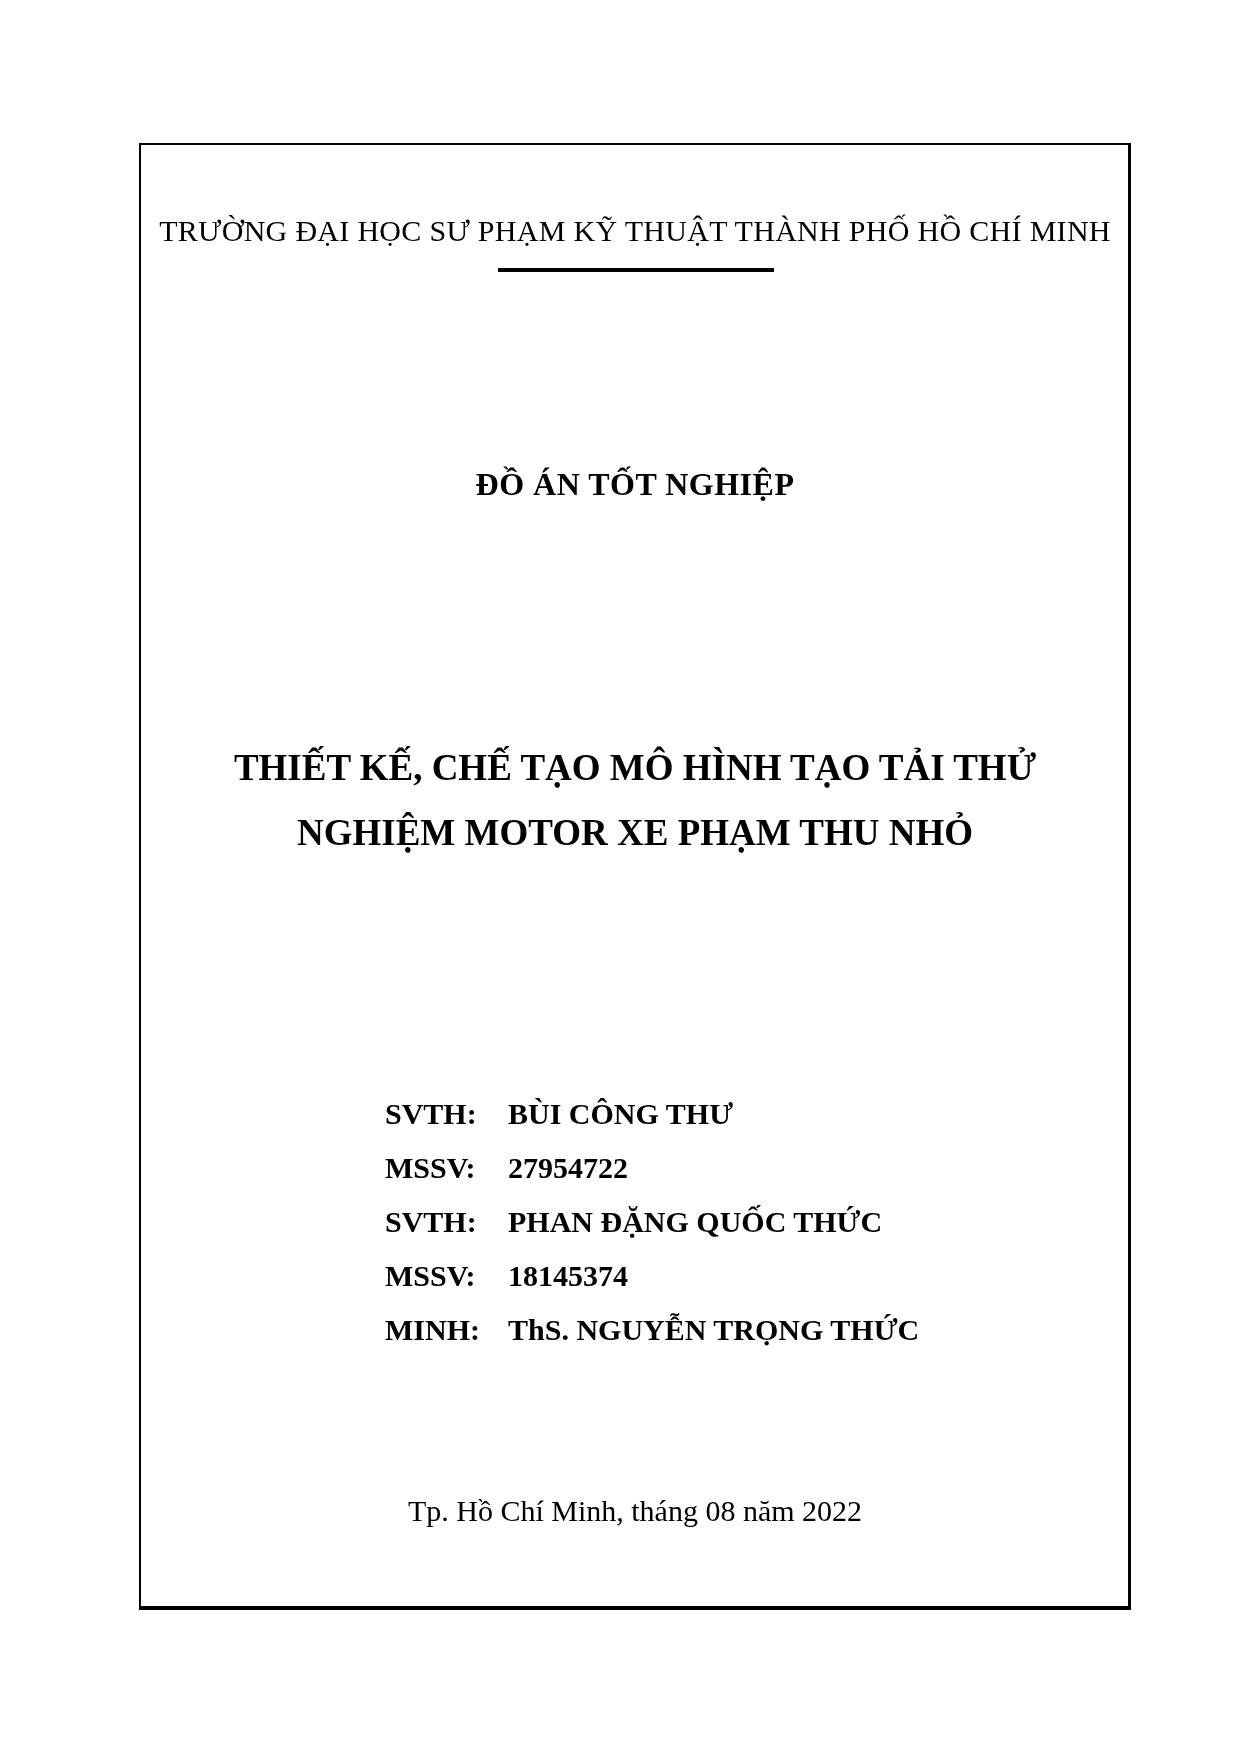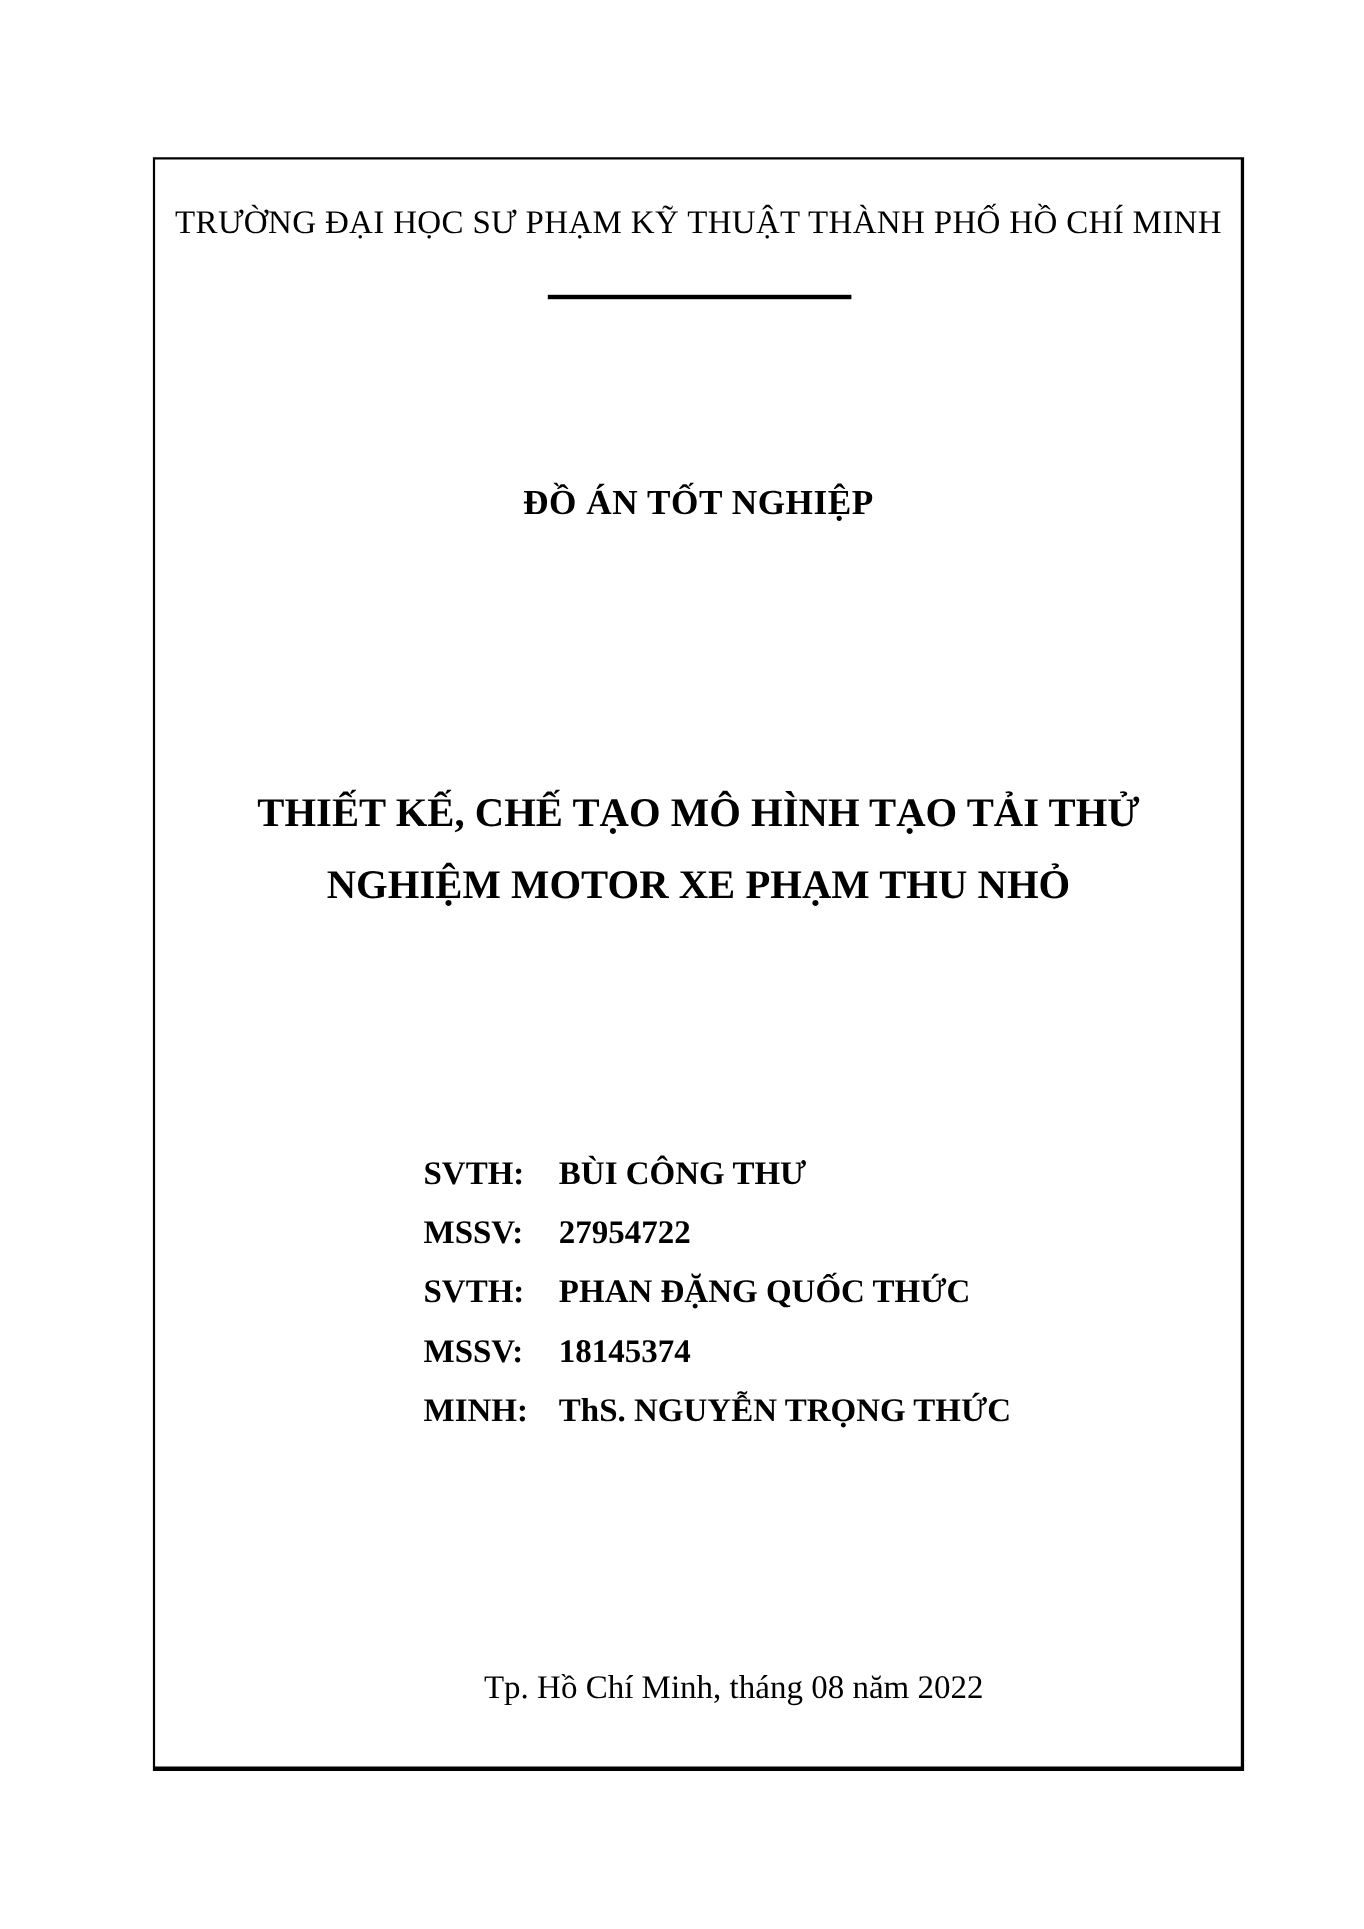--- a/index.html
+++ b/index.html
@@ -27,20 +27,21 @@
     border-right-width: 3px;
     border-bottom-width: 4px;
   }
   .line {
     position: absolute;
     left: 139px;
     width: 992px;
     text-align: center;
     white-space: nowrap;
     line-height: 1;
+    margin-top: 28px;
   }
   .university {
     top: 188px;
     font-size: 30px;
     font-weight: normal;
     letter-spacing: 0.3px;
   }
   .faculty {
     top: 236px;
     font-size: 29px;
@@ -73,39 +74,39 @@
   }
   .info-row {
     position: absolute;
     left: 0;
     width: 1032px;
     height: 40px;
     font-size: 30px;
     font-weight: bold;
     line-height: 1;
     white-space: nowrap;
+    margin-top: 47px;
   }
   .info-row .label {
     position: absolute;
     left: 385px;
   }
   .info-row .value {
     position: absolute;
     left: 508px;
   }
   .row-0 { top: 1052px; }
   .row-1 { top: 1106px; }
   .row-2 { top: 1160px; }
   .row-3 { top: 1214px; }
   .row-4 { top: 1268px; }
   .footer {
-    top: 1520px;
+    top: 1468px;
     font-size: 30px;
     font-weight: normal;
-    padding-left: 32px;
   }
 </style>
 </head>
 <body>
 
 <div class="page">
 
   <div class="frame"></div>
 
   <div class="line university">TRƯỜNG ĐẠI HỌC SƯ PHẠM KỸ THUẬT THÀNH PHỐ HỒ CHÍ MINH</div>

